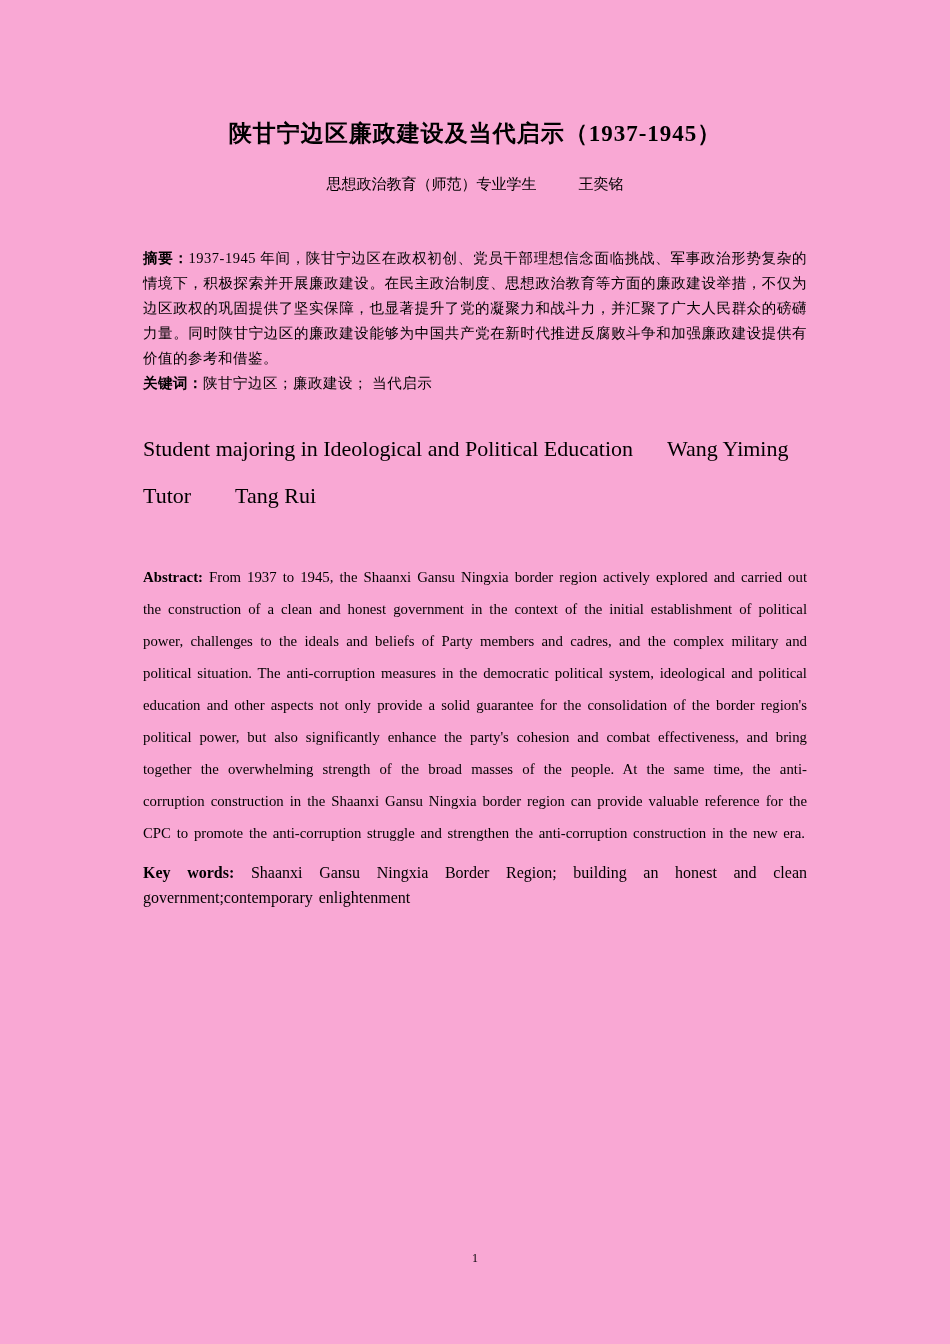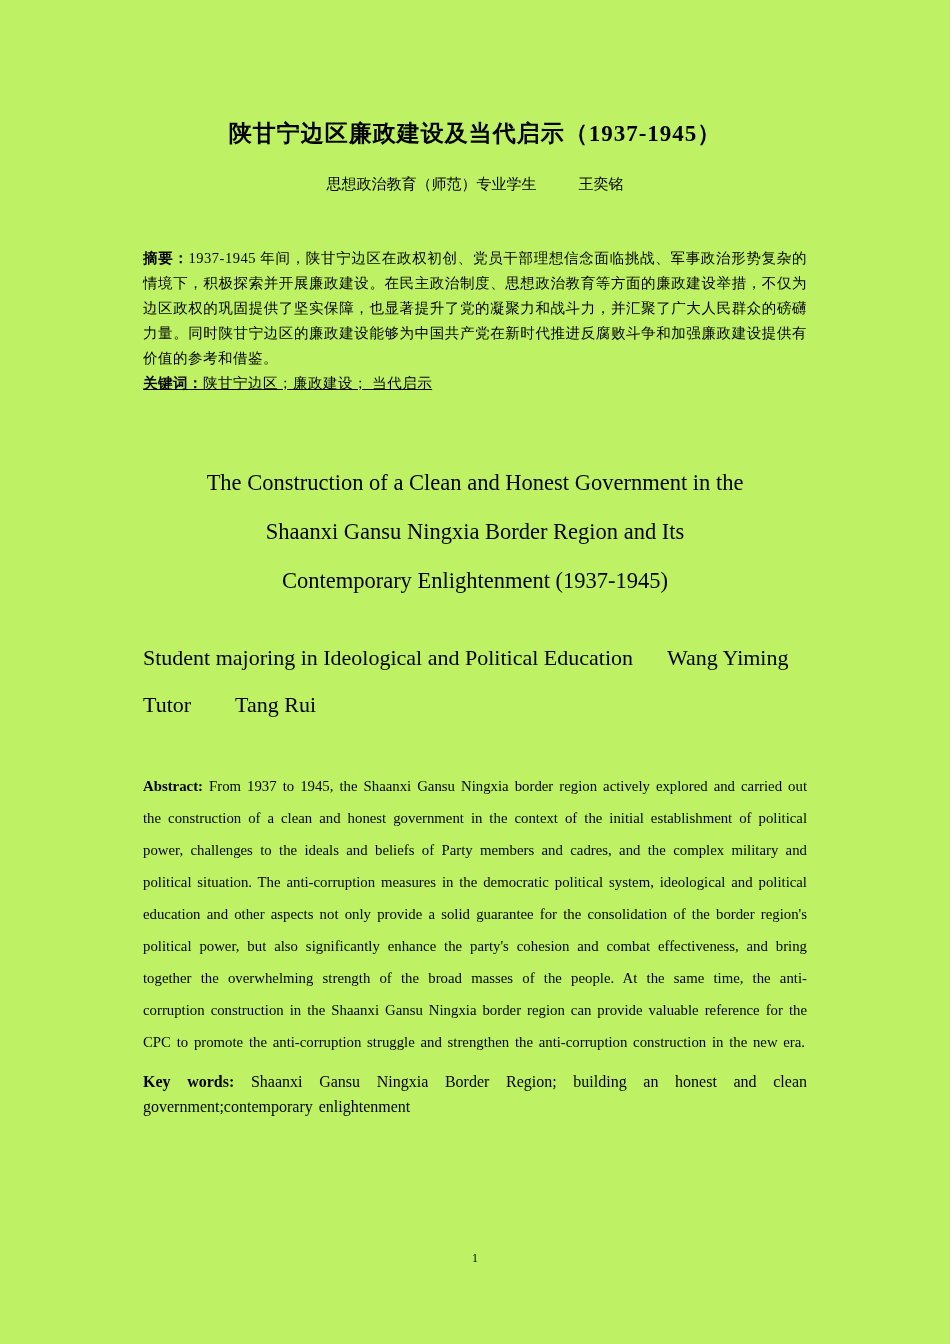--- a/index.html
+++ b/index.html
@@ -5,21 +5,21 @@
   html, body {
     margin: 0;
     padding: 0;
     background: #ffffff;
   }
   .page {
     position: relative;
     width: 950px;
     height: 1344px;
     margin: 0 auto;
-    background: #bef264;
+    background: #f9a8d4;
     color: #000000;
     font-family: "Liberation Serif", "DejaVu Serif", serif;
     box-sizing: border-box;
     padding: 118px 143px 0 143px;
     overflow: hidden;
   }
   .cn-title {
     text-align: center;
     font-size: 23px;
     font-weight: bold;
@@ -40,21 +40,20 @@
     line-height: 25px;
     text-align: justify;
     letter-spacing: 0.5px;
   }
   .cn-keywords {
     margin: 0;
     font-size: 14.5px;
     line-height: 25px;
     text-align: left;
     letter-spacing: 0.5px;
-    text-decoration: underline;
   }
   .bold { font-weight: bold; }
   .en-title {
     margin: 62px 0 0 0;
     text-align: center;
     font-size: 22.5px;
     line-height: 49px;
     font-weight: normal;
   }
   .en-byline {
@@ -95,21 +94,20 @@
 
   <h1 class="cn-title">陕甘宁边区廉政建设及当代启示（1937-1945）</h1>
 
   <p class="cn-byline"><span>思想政治教育（师范）专业学生</span><span class="gap-wide"></span><span>王奕铭</span></p>
 
 
   <p class="cn-abstract"><span class="bold">摘要：</span><span>1937-1945 年间，陕甘宁边区在政权初创、党员干部理想信念面临挑战、军事政治形势复杂的情境下，积极探索并开展廉政建设。在民主政治制度、思想政治教育等方面的廉政建设举措，不仅为边区政权的巩固提供了坚实保障，也显著提升了党的凝聚力和战斗力，并汇聚了广大人民群众的磅礴力量。同时陕甘宁边区的廉政建设能够为中国共产党在新时代推进反腐败斗争和加强廉政建设提供有价值的参考和借鉴。</span></p>
 
   <p class="cn-keywords"><span class="bold">关键词：</span><span>陕甘宁边区；廉政建设； 当代启示</span></p>
 
-  <h2 class="en-title"><span>The Construction of a Clean and Honest Government in the</span><br><span>Shaanxi Gansu Ningxia Border Region and Its</span><br><span>Contemporary Enlightenment (1937-1945)</span></h2>
 
   <p class="en-byline first"><span>Student majoring in Ideological and Political Education</span><span class="gap-wide"></span><span>Wang Yiming</span></p>
 
   <p class="en-byline second"><span>Tutor</span><span class="gap-mid"></span><span>Tang Rui</span></p>
 
   <p class="en-abstract"><span class="bold">Abstract:</span><span> From 1937 to 1945, the Shaanxi Gansu Ningxia border region actively explored and carried out the construction of a clean and honest government in the context of the initial establishment of political power, challenges to the ideals and beliefs of Party members and cadres, and the complex military and political situation. The anti-corruption measures in the democratic political system, ideological and political education and other aspects not only provide a solid guarantee for the consolidation of the border region's political power, but also significantly enhance the party's cohesion and combat effectiveness, and bring together the overwhelming strength of the broad masses of the people. At the same time, the anti-corruption construction in the Shaanxi Gansu Ningxia border region can provide valuable reference for the CPC to promote the anti-corruption struggle and strengthen the anti-corruption construction in the new era.</span></p>
 
   <p class="en-keywords"><span class="bold">Key words:</span><span> Shaanxi Gansu Ningxia Border Region; building an honest and clean government;contemporary enlightenment</span></p>
 
   <div class="page-number">1</div>

